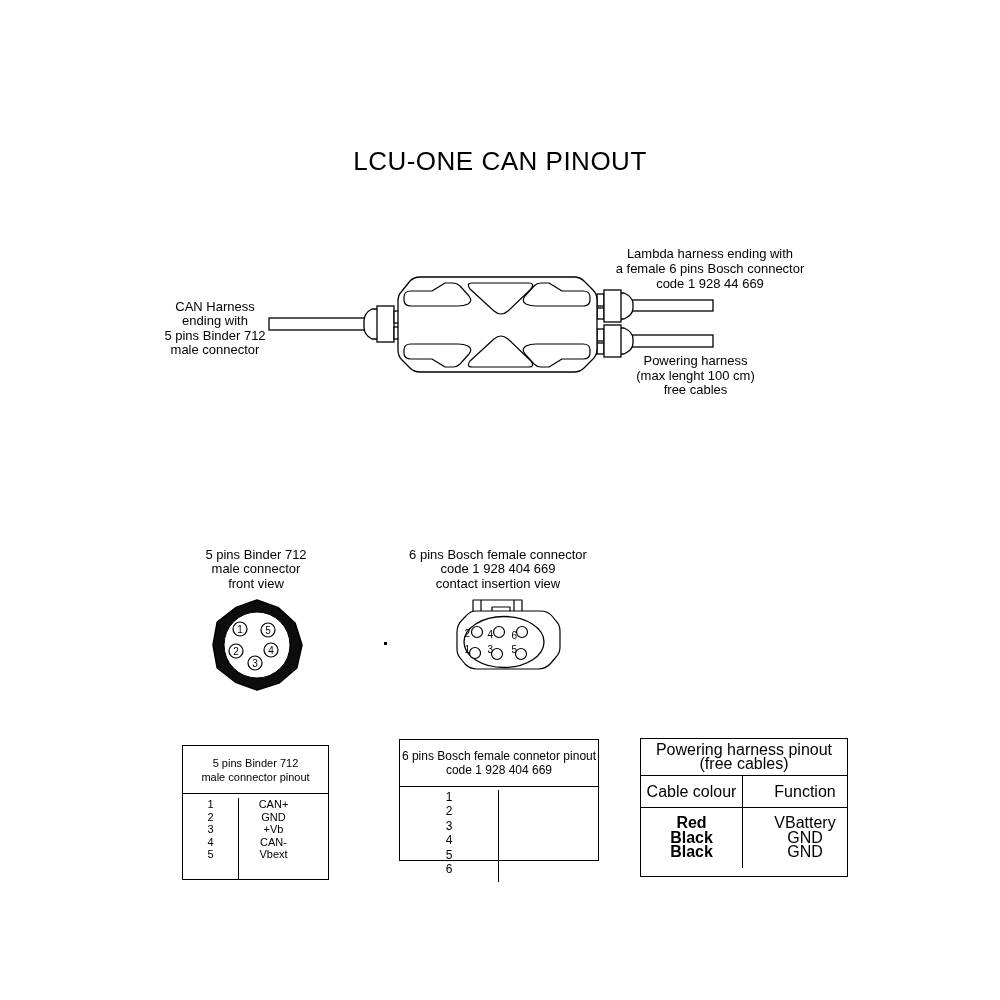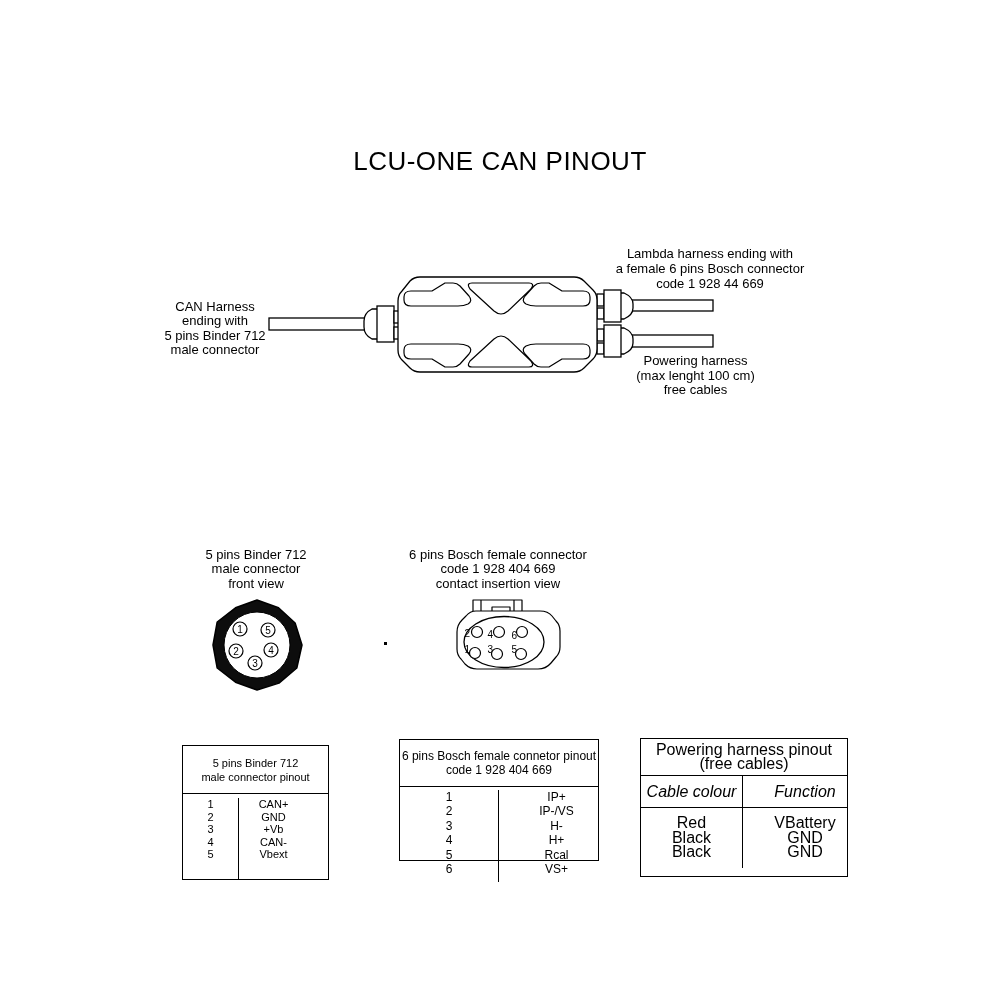--- a/index.html
+++ b/index.html
@@ -21,21 +21,21 @@
   .pin-num-text{font-size:10px;}
   
   .tbl{position:absolute;border:1px solid #000;background:#fff;box-sizing:border-box;font-size:11px;}
   .tbl-header{border-bottom:1px solid #000;box-sizing:border-box;display:flex;align-items:center;justify-content:center;
               text-align:center;white-space:pre-line;line-height:14px;}
   .tbl-body{display:flex;box-sizing:border-box;}
   .tbl-col{box-sizing:border-box;text-align:center;}
   .tbl-col span{display:block;}
   .div-r{border-right:1px solid #000;}
   .subhead{display:flex;border-bottom:1px solid #000;box-sizing:border-box;}
-  .subhead .tbl-col{display:flex;align-items:center;justify-content:center;font-style:italic;}
+  .subhead .tbl-col{display:flex;align-items:center;justify-content:center;}
   .stray-dot{width:3px;height:3px;background:#000;}
 </style>
 </head>
 <body>
 
 <div class="abs page-title ctr" style="left:0;top:146px;width:1000px;">LCU-ONE CAN PINOUT</div>
 
 <svg class="abs" style="left:260px;top:255px;" width="480" height="150" viewBox="260 255 480 150">
 
   <rect class="ln" x="269" y="318" width="100" height="12"></rect>
@@ -169,40 +169,32 @@
 code 1 928 404 669</div>
   <div class="tbl-body" style="height:95px;padding-top:3px;line-height:14.4px;">
     <div class="tbl-col div-r" style="width:99px;">
       <span>1</span>
       <span>2</span>
       <span>3</span>
       <span>4</span>
       <span>5</span>
       <span>6</span>
     </div>
-    <div class="tbl-col" style="flex:1;padding-left:16px;">
-      <span>IP+</span>
-      <span>IP-/VS</span>
-      <span>H-</span>
-      <span>H+</span>
-      <span>Rcal</span>
-      <span>VS+</span>
-    </div>
   </div>
 </div>
 
 <div class="tbl" style="left:640px;top:738px;width:208px;height:139px;font-size:16px;">
   <div class="tbl-header" style="height:37px;line-height:14.5px;">Powering harness pinout
 (free cables)</div>
   <div class="subhead" style="height:32px;">
     <div class="tbl-col div-r" style="width:102px;">Cable colour</div>
     <div class="tbl-col" style="flex:1;padding-left:20px;">Function</div>
   </div>
   <div class="tbl-body" style="height:68px;padding-top:8px;line-height:14.6px;">
-    <div class="tbl-col div-r" style="width:102px;height:60px;margin-top:-8px;padding-top:8px;">
+    <div class="tbl-col div-r" style="width:102px;height:60px;margin-top:-8px;padding-top:8px;font-weight:bold;">
       <span>Red</span>
       <span>Black</span>
       <span>Black</span>
     </div>
     <div class="tbl-col" style="flex:1;padding-left:20px;">
       <span>VBattery</span>
       <span>GND</span>
       <span>GND</span>
     </div>
   </div>

